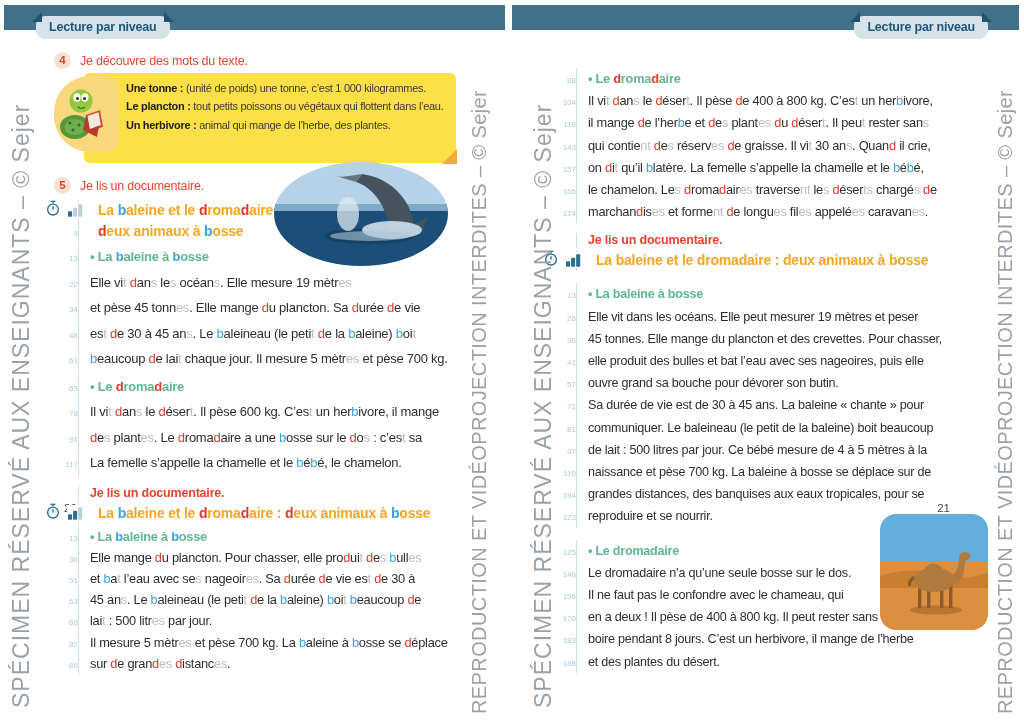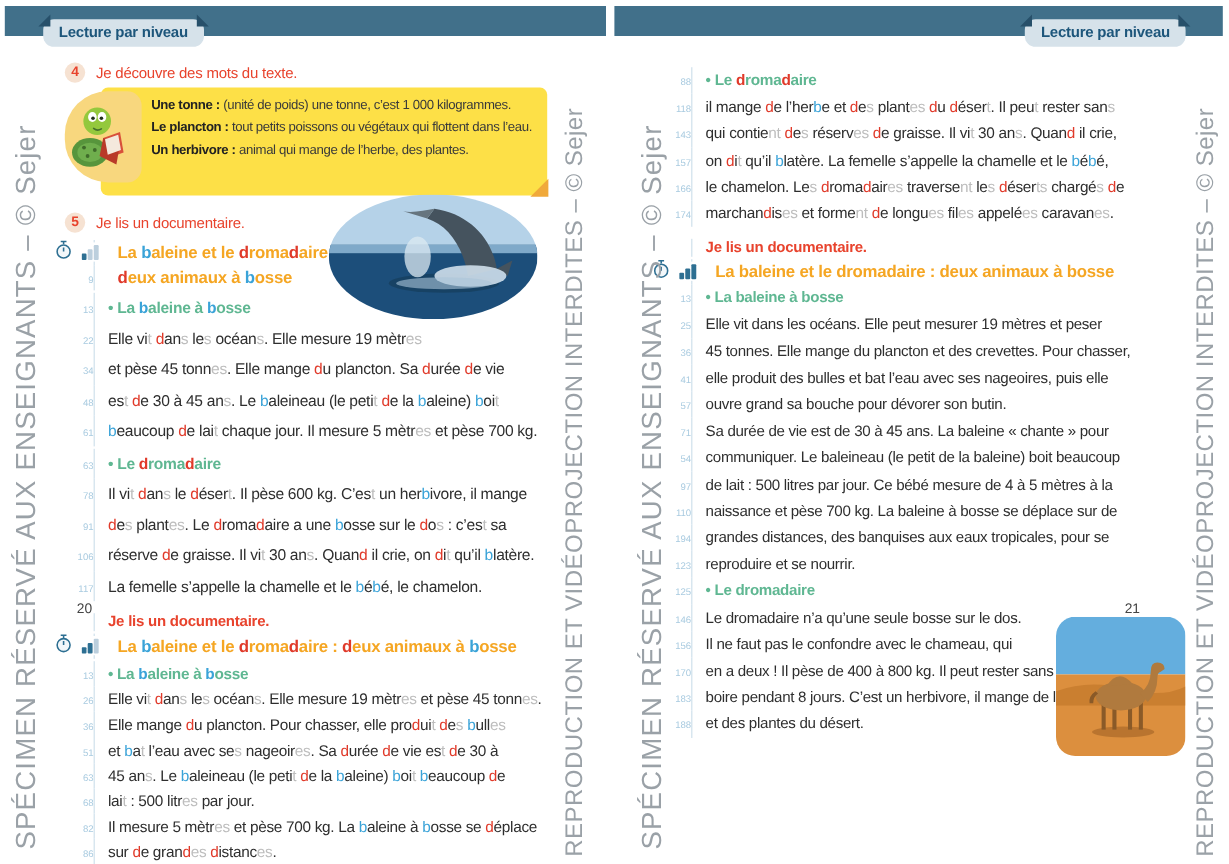--- a/index.html
+++ b/index.html
@@ -51,21 +51,21 @@
   .row.title .s{margin-left:8px}
   .row.subtitle .txt{color:#5fb792;font-weight:700}
   .row.subtitle{margin-top:2px}
   .row.label{margin-top:10px}
   .row.label .txt{color:#e8432d;font-weight:700;font-size:12.5px;line-height:15px;letter-spacing:-0.2px}
   .lv1.line .txt,.lv1.subtitle .txt{font-size:13px;line-height:25.5px}
   .lv2.line .txt,.lv2.subtitle .txt{font-size:12.8px;line-height:21.2px}
   .lv3.line .txt,.lv3.subtitle .txt{font-size:12.6px;line-height:21.2px}
   #pageR .lv2.line .txt,#pageR .lv2.subtitle .txt,
   #pageR .lv3.line .txt,#pageR .lv3.subtitle .txt{line-height:22.2px}
-  #pageR .row.subtitle{margin-top:0}
+  #pageR .row.subtitle{margin-top:12px}
   b{font-weight:inherit}
   .lb{color:#3aa3d8}
   .ld{color:#e03a2a}
   .lg{color:#bdbdbd}
   .bars{position:absolute;left:-12px;bottom:3px;background:#fff;padding:0 1px}
   .sw{transform:translateY(2px)}
 
   .photo{position:absolute;overflow:hidden;z-index:2}
   #whale{left:274px;top:162px;width:174px;height:104px;border-radius:50%}
   #camel{left:368px;top:514px;width:108px;height:116px;border-radius:16px}
@@ -189,26 +189,20 @@
           <span class="txt"><span class="s">Il vi<span class="lg">t</span> <b class="ld">d</b>an<span class="lg">s</span> le <b class="ld">d</b>éser<span class="lg">t</span>. Il pèse 600 kg. C’es<span class="lg">t</span> un her<b class="lb">b</b>ivore, il mange</span></span>
         </div>
         <div class="row line lv1">
           <span class="gut">
             <span class="ln">91</span>
           </span>
           <span class="txt"><span class="s"><b class="ld">d</b>e<span class="lg">s</span> plant<span class="lg">es</span>. Le <b class="ld">d</b>roma<b class="ld">d</b>aire a une <b class="lb">b</b>osse sur le <b class="ld">d</b>o<span class="lg">s</span> : c’es<span class="lg">t</span> sa</span></span>
         </div>
         <div class="row line lv1">
           <span class="gut">
-            <span class="ln">106</span>
-          </span>
-          <span class="txt"><span class="s">réserve <b class="ld">d</b>e graisse. Il vi<span class="lg">t</span> 30 an<span class="lg">s</span>. Quan<b class="ld">d</b> il crie, on <b class="ld">d</b>i<span class="lg">t</span> qu’il <b class="lb">b</b>latère.</span></span>
-        </div>
-        <div class="row line lv1">
-          <span class="gut">
             <span class="ln">117</span>
           </span>
           <span class="txt"><span class="s">La femelle s’appelle la chamelle et le <b class="lb">b</b>é<b class="lb">b</b>é, le chamelon.</span></span>
         </div>
         <div class="row label lv1">
           <span class="gut">
             <span class="ln"></span>
           </span>
           <span class="txt"><span class="s">Je lis un documentaire.</span></span>
         </div>
@@ -228,26 +222,20 @@
               <rect x="0" y="9.5" width="4.6" height="6" rx="1" fill="#2d6f92"></rect>
               <rect x="5.7" y="5.5" width="4.6" height="10" rx="1" fill="#2d6f92"></rect>
               <rect x="11.4" y="1.5" width="4.6" height="14" rx="1" fill="#bccfdd"></rect>
             </svg><span class="s">La <b class="lb">b</b>aleine et le <b class="ld">d</b>roma<b class="ld">d</b>aire : <b class="ld">d</b>eux animaux à <b class="lb">b</b>osse</span></span>
         </div>
         <div class="row subtitle lv2">
           <span class="gut">
             <span class="ln">13</span>
           </span>
           <span class="txt"><span class="s">• La <b class="lb">b</b>aleine à <b class="lb">b</b>osse</span></span>
-        </div>
-        <div class="row line lv2">
-          <span class="gut">
-            <span class="ln">26</span>
-          </span>
-          <span class="txt"><span class="s">Elle vi<span class="lg">t</span> <b class="ld">d</b>an<span class="lg">s</span> le<span class="lg">s</span> océan<span class="lg">s</span>. Elle mesure 19 mètr<span class="lg">es</span> et pèse 45 tonn<span class="lg">es</span>.</span></span>
         </div>
         <div class="row line lv2">
           <span class="gut">
             <span class="ln">36</span>
           </span>
           <span class="txt"><span class="s">Elle mange <b class="ld">d</b>u plancton. Pour chasser, elle pro<b class="ld">d</b>ui<span class="lg">t</span> <b class="ld">d</b>e<span class="lg">s</span> <b class="lb">b</b>ull<span class="lg">es</span></span></span>
         </div>
         <div class="row line lv2">
           <span class="gut">
             <span class="ln">51</span>
@@ -307,20 +295,26 @@
   <div class="content">
     <div>
         <div class="row subtitle lv2">
           <span class="gut">
             <span class="ln">88</span>
           </span>
           <span class="txt"><span class="s">• Le <b class="ld">d</b>roma<b class="ld">d</b>aire</span></span>
         </div>
         <div class="row line lv2">
           <span class="gut">
+            <span class="ln">104</span>
+          </span>
+          <span class="txt"><span class="s">Il vi<span class="lg">t</span> <b class="ld">d</b>an<span class="lg">s</span> le <b class="ld">d</b>éser<span class="lg">t</span>. Il pèse <b class="ld">d</b>e 400 à 800 kg. C’es<span class="lg">t</span> un her<b class="lb">b</b>ivore,</span></span>
+        </div>
+        <div class="row line lv2">
+          <span class="gut">
             <span class="ln">118</span>
           </span>
           <span class="txt"><span class="s">il mange <b class="ld">d</b>e l’her<b class="lb">b</b>e et <b class="ld">d</b>e<span class="lg">s</span> plant<span class="lg">es</span> <b class="ld">d</b>u <b class="ld">d</b>éser<span class="lg">t</span>. Il peu<span class="lg">t</span> rester san<span class="lg">s</span></span></span>
         </div>
         <div class="row line lv2">
           <span class="gut">
             <span class="ln">143</span>
           </span>
           <span class="txt"><span class="s">qui contie<span class="lg">nt</span> <b class="ld">d</b>e<span class="lg">s</span> réserv<span class="lg">es</span> <b class="ld">d</b>e graisse. Il vi<span class="lg">t</span> 30 an<span class="lg">s</span>. Quan<b class="ld">d</b> il crie,</span></span>
         </div>
@@ -397,21 +391,21 @@
           <span class="txt"><span class="s">ouvre grand sa bouche pour dévorer son butin.</span></span>
         </div>
         <div class="row line lv3">
           <span class="gut">
             <span class="ln">71</span>
           </span>
           <span class="txt"><span class="s">Sa durée de vie est de 30 à 45 ans. La baleine « chante » pour</span></span>
         </div>
         <div class="row line lv3">
           <span class="gut">
-            <span class="ln">54</span>
+            <span class="ln">81</span>
           </span>
           <span class="txt"><span class="s">communiquer. Le baleineau (le petit de la baleine) boit beaucoup</span></span>
         </div>
         <div class="row line lv3">
           <span class="gut">
             <span class="ln">97</span>
           </span>
           <span class="txt"><span class="s">de lait : 500 litres par jour. Ce bébé mesure de 4 à 5 mètres à la</span></span>
         </div>
         <div class="row line lv3">

